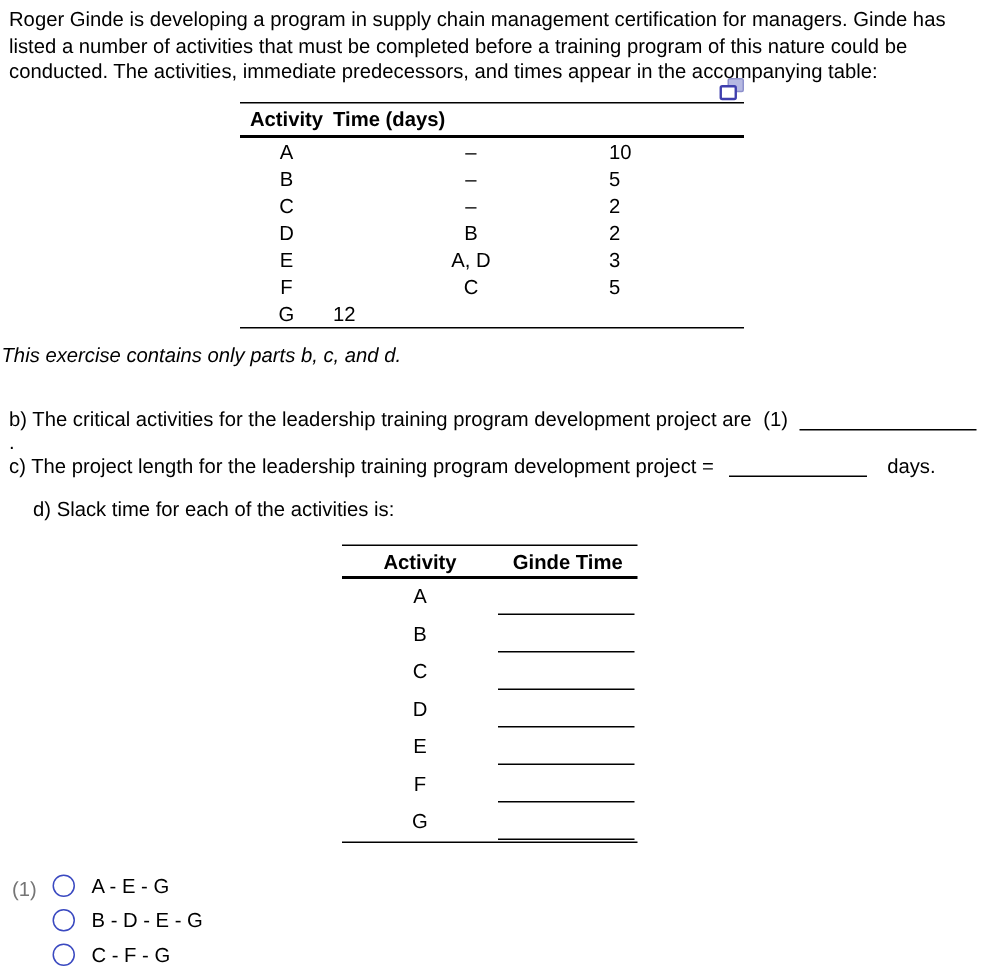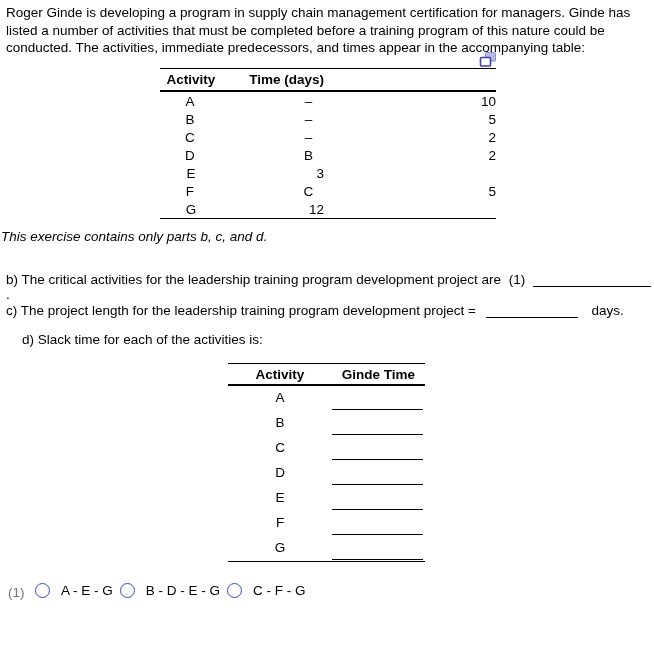--- a/index.html
+++ b/index.html
@@ -14,21 +14,21 @@
   .intro{left:6px;top:4px;width:646px;line-height:17.5px;}
 
   
   .copy-icon{left:479px;top:51px;width:18px;height:18px;cursor:pointer;}
 
   
   .t1{left:160px;top:68px;width:336px;border-top:1.5px solid #000;border-bottom:1.5px solid #000;}
   .t1-header{display:flex;font-weight:bold;border-bottom:2px solid #000;height:21px;align-items:center;}
   .t1 .c0{width:62px;text-align:center;}
   .t1 .c1{width:184px;text-align:center;}
-  .t1 .c2{width:90px;text-align:right;margin-left:12px;}
+  .t1 .c2{width:90px;text-align:left;}
   .at-row{display:flex;height:18px;align-items:center;}
 
   
   .note{left:1px;top:229px;font-style:italic;}
 
   
   .part-b{left:6px;top:271px;}
   .part-c{left:6px;top:302px;}
   .part-d{left:22px;top:332px;}
   .blank{display:inline-block;border-bottom:1.2px solid #000;height:15px;vertical-align:bottom;}
@@ -43,21 +43,21 @@
   .t2 .s1{width:93px;text-align:center;}
   .st-row{display:flex;height:25px;}
   .st-activity{width:104px;text-align:center;padding-top:4px;}
   .st-slot{width:93px;position:relative;}
   .st-line{position:absolute;left:0;right:2px;bottom:1px;border-bottom:1.2px solid #000;height:0;}
 
   
   .choices{left:8px;top:582px;}
   .choice-grid{display:flex;align-items:flex-start;}
   .choice-label{color:#757575;width:27px;padding-top:3px;}
-  .choice-list{display:flex;flex-direction:row;gap:7px;}
+  .choice-list{display:flex;flex-direction:column;gap:7px;}
   .choice-row{display:flex;align-items:center;gap:11px;height:16px;cursor:pointer;}
   .radio{width:13px;height:13px;border:1.5px solid #3a49c0;border-radius:50%;background:#fff;flex:0 0 auto;}
 </style>
 </head>
 <body>
 
 <div class="abs intro">Roger Ginde is developing a program in supply chain management certification for managers. Ginde has listed a number of activities that must be completed before a training program of this nature could be conducted. The activities, immediate predecessors, and times appear in the accompanying table:</div>
 
 <div class="abs copy-icon">
   <svg width="18" height="18" viewBox="0 0 18 18">
@@ -87,20 +87,21 @@
         <div class="c1">–</div>
         <div class="c2">2</div>
       </div>
       <div class="at-row">
         <div class="c0">D</div>
         <div class="c1">B</div>
         <div class="c2">2</div>
       </div>
       <div class="at-row">
         <div class="c0">E</div>
+        <div class="c1">A, D</div>
         <div class="c2">3</div>
       </div>
       <div class="at-row">
         <div class="c0">F</div>
         <div class="c1">C</div>
         <div class="c2">5</div>
       </div>
       <div class="at-row">
         <div class="c0">G</div>
         <div class="c2">12</div>

